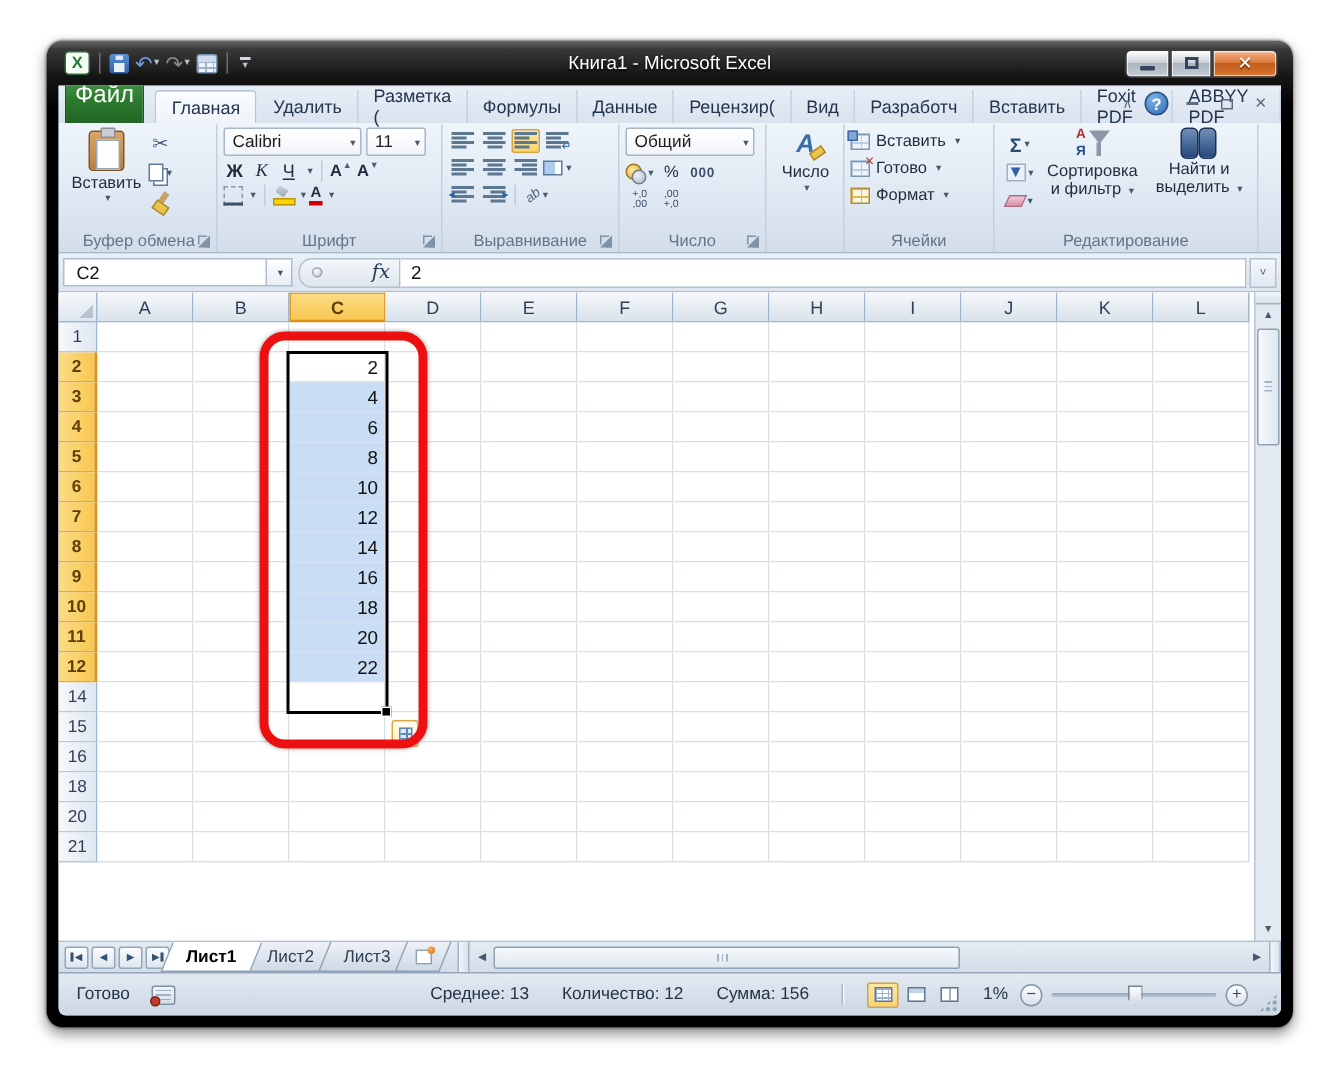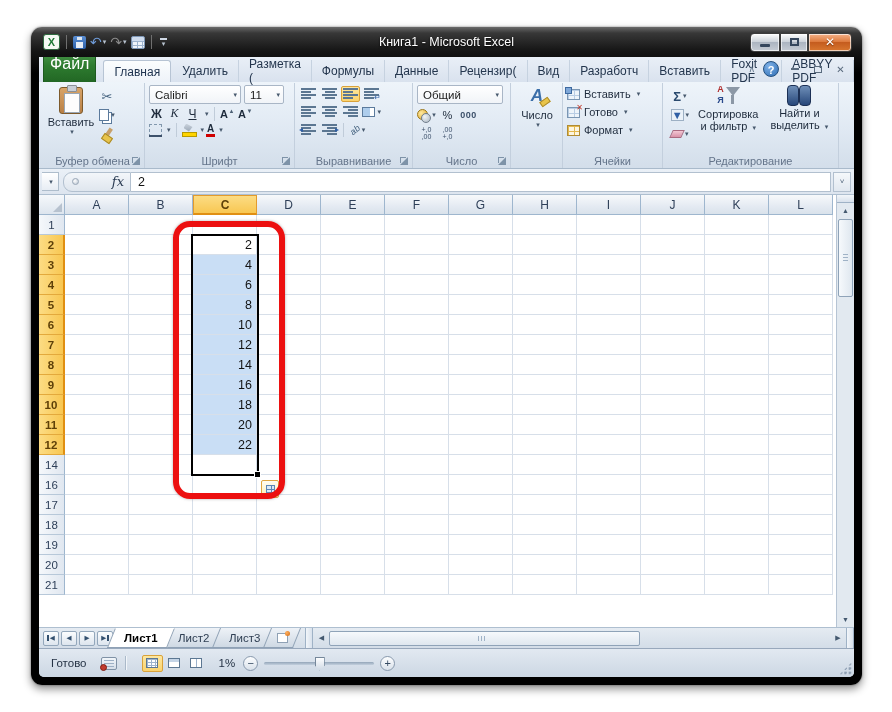--- a/index.html
+++ b/index.html
@@ -571,20 +571,21 @@
           <div class="bigbtn" style="width:72px">
             <span class="binoc"></span>
             <span class="bigtxt2"><span>Найти и</span><br><span>выделить</span> <span class="dd">▾</span></span>
           </div>
         </div>
         <div class="g-label">Редактирование</div>
       </div>
     </div>
 
     <div class="fbar">
+      <div class="namebox">C2</div>
       <div class="namedd">
           <span class="dd">▾</span>
         </div>
       <div class="fxpill">
         <span class="fxdot"></span>
         <span class="fx">fx</span>
       </div>
       <div class="finput">2</div>
       <div class="fexp">˅</div>
     </div>
@@ -796,66 +797,51 @@
               <div class="cell"></div>
               <div class="cell"></div>
               <div class="cell"></div>
               <div class="cell"></div>
               <div class="cell"></div>
               <div class="cell"></div>
               <div class="cell"></div>
               <div class="cell"></div>
             </div>
             <div class="grow">
+              <div class="rowhdr">15</div>
+              <div class="cell"></div>
+              <div class="cell"></div>
+              <div class="cell"></div>
+              <div class="cell"></div>
+              <div class="cell"></div>
+              <div class="cell"></div>
+              <div class="cell"></div>
+              <div class="cell"></div>
+              <div class="cell"></div>
+              <div class="cell"></div>
+              <div class="cell"></div>
+              <div class="cell"></div>
+            </div>
+            <div class="grow">
               <div class="rowhdr">16</div>
               <div class="cell"></div>
               <div class="cell"></div>
               <div class="cell"></div>
               <div class="cell"></div>
               <div class="cell"></div>
               <div class="cell"></div>
               <div class="cell"></div>
               <div class="cell"></div>
               <div class="cell"></div>
               <div class="cell"></div>
               <div class="cell"></div>
               <div class="cell"></div>
             </div>
             <div class="grow">
-              <div class="rowhdr">17</div>
-              <div class="cell"></div>
-              <div class="cell"></div>
-              <div class="cell"></div>
-              <div class="cell"></div>
-              <div class="cell"></div>
-              <div class="cell"></div>
-              <div class="cell"></div>
-              <div class="cell"></div>
-              <div class="cell"></div>
-              <div class="cell"></div>
-              <div class="cell"></div>
-              <div class="cell"></div>
-            </div>
-            <div class="grow">
               <div class="rowhdr">18</div>
-              <div class="cell"></div>
-              <div class="cell"></div>
-              <div class="cell"></div>
-              <div class="cell"></div>
-              <div class="cell"></div>
-              <div class="cell"></div>
-              <div class="cell"></div>
-              <div class="cell"></div>
-              <div class="cell"></div>
-              <div class="cell"></div>
-              <div class="cell"></div>
-              <div class="cell"></div>
-            </div>
-            <div class="grow">
-              <div class="rowhdr">19</div>
               <div class="cell"></div>
               <div class="cell"></div>
               <div class="cell"></div>
               <div class="cell"></div>
               <div class="cell"></div>
               <div class="cell"></div>
               <div class="cell"></div>
               <div class="cell"></div>
               <div class="cell"></div>
               <div class="cell"></div>
@@ -944,20 +930,25 @@
       <div class="htrack">
           <div class="hthumb"></div>
         </div>
       <div class="hbtn">▶</div>
       <div class="hsplit" style="margin-left:0"></div>
     </div>
 
     <div class="statusbar">
       <span>Готово</span>
       <div class="macrobtn"></div>
+      <div class="aggs">
+        <span>Среднее: 13</span>
+        <span>Количество: 12</span>
+        <span>Сумма: 156</span>
+      </div>
       <div class="st-sep"></div>
       <div class="viewbtns">
         <span class="vbtn active">
             <span class="v-normal"></span>
           </span>
         <span class="vbtn">
             <span class="v-layout"></span>
           </span>
         <span class="vbtn">
             <span class="v-break"></span>

